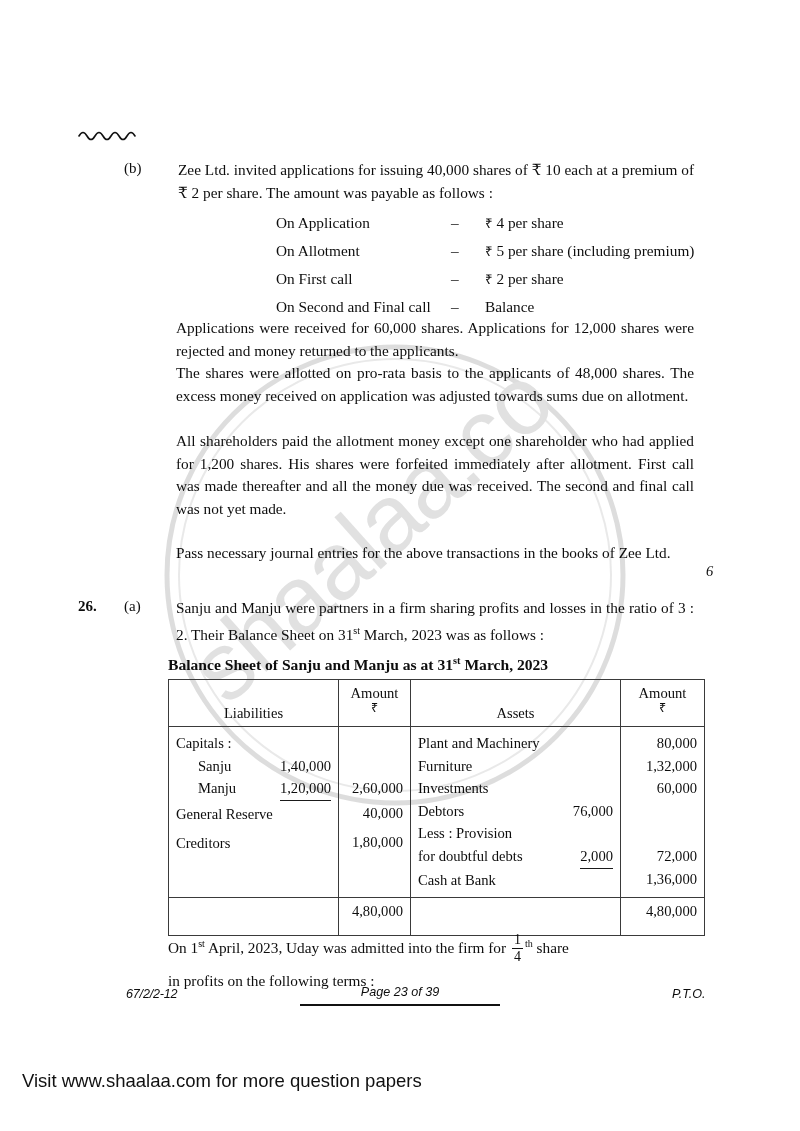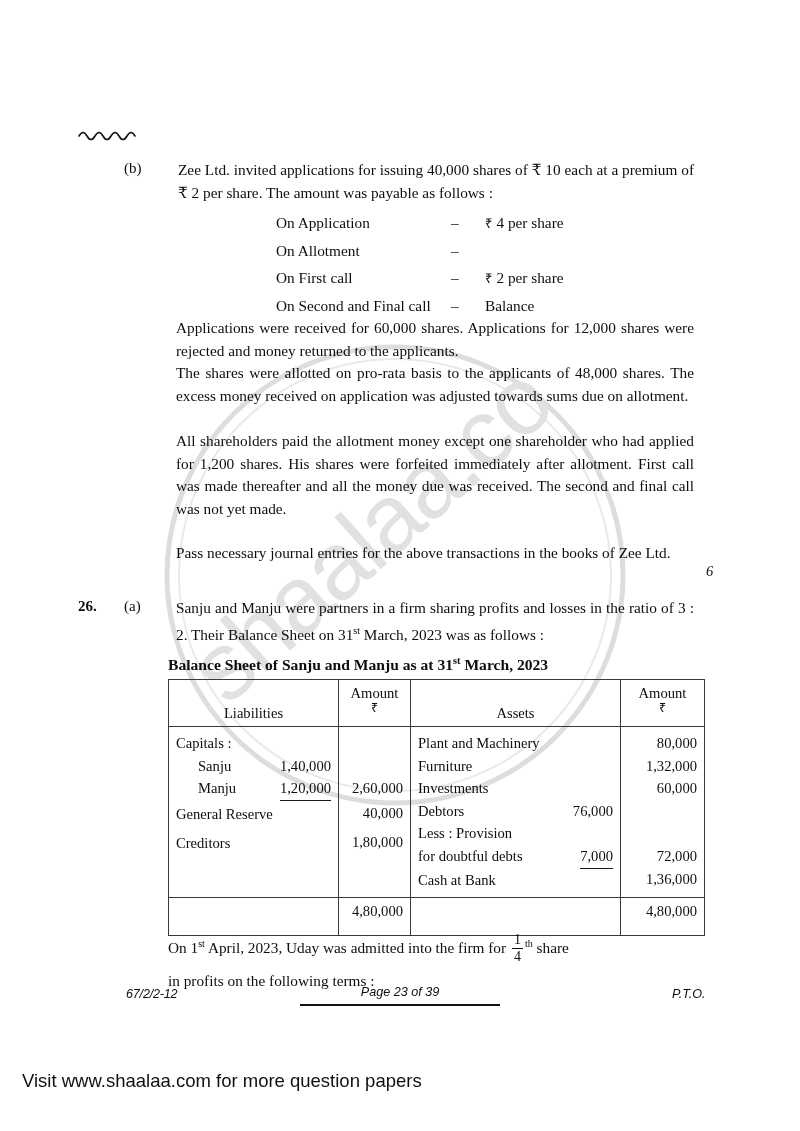--- a/index.html
+++ b/index.html
@@ -243,20 +243,21 @@
 
     <div class="paylist">
       <div class="pl-row">
         <span class="pl-label">On Application</span>
         <span class="pl-dash">–</span>
         <span class="pl-val"><span class="rs">₹</span> <span>4 per share</span></span>
       </div>
       <div class="pl-row">
         <span class="pl-label">On Allotment</span>
         <span class="pl-dash">–</span>
+        <span class="pl-val"><span class="rs">₹</span> <span>5 per share (including premium)</span></span>
       </div>
       <div class="pl-row">
         <span class="pl-label">On First call</span>
         <span class="pl-dash">–</span>
         <span class="pl-val"><span class="rs">₹</span> <span>2 per share</span></span>
       </div>
       <div class="pl-row">
         <span class="pl-label">On Second and Final call</span>
         <span class="pl-dash">–</span>
         <span class="pl-val"><span class="rs"></span><span>Balance</span></span>
@@ -347,21 +348,21 @@
             </div>
             <div class="lrow">
               <span class="nm">Debtors</span>
               <span class="vl">76,000</span>
             </div>
             <div class="lrow">
               <span class="nm">Less : Provision</span>
             </div>
             <div class="lrow">
               <span class="nm">for doubtful debts</span>
-              <span class="vl ul">7,000</span>
+              <span class="vl ul">2,000</span>
             </div>
             <div class="lrow">
               <span class="nm">Cash at Bank</span>
             </div>
           </td>
 
           <td class="bodycell num">
             <div class="spacer-line">80,000</div>
             <div class="spacer-line">1,32,000</div>
             <div class="spacer-line">60,000</div>

